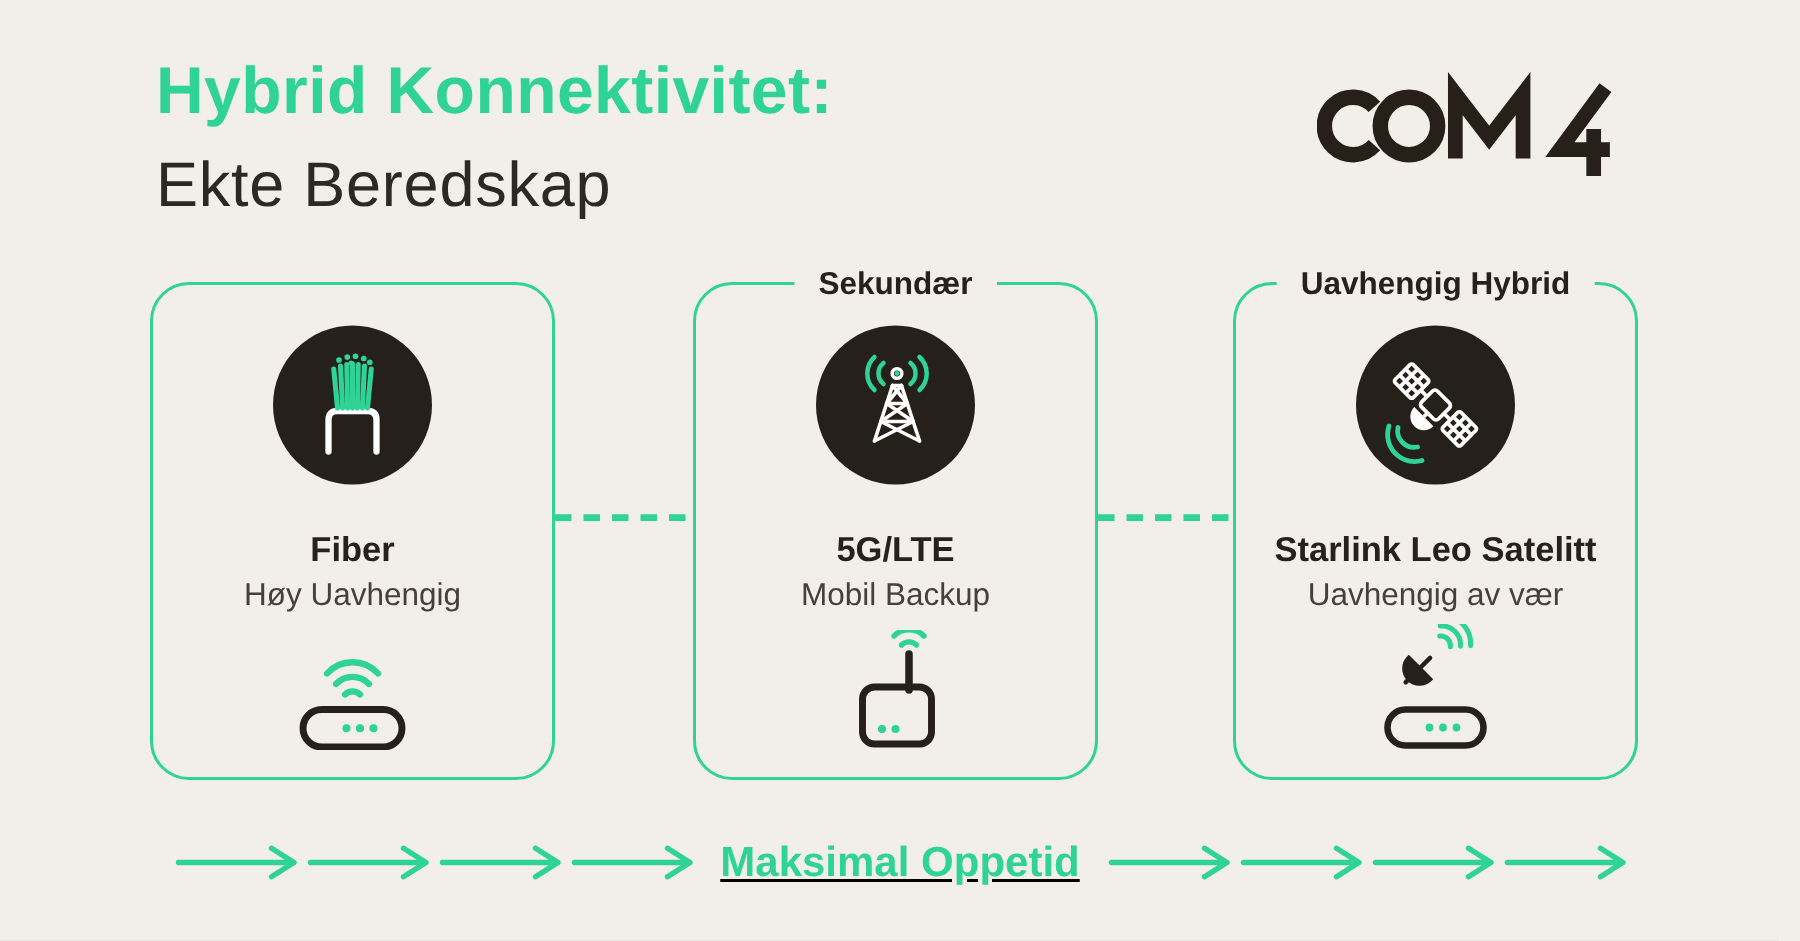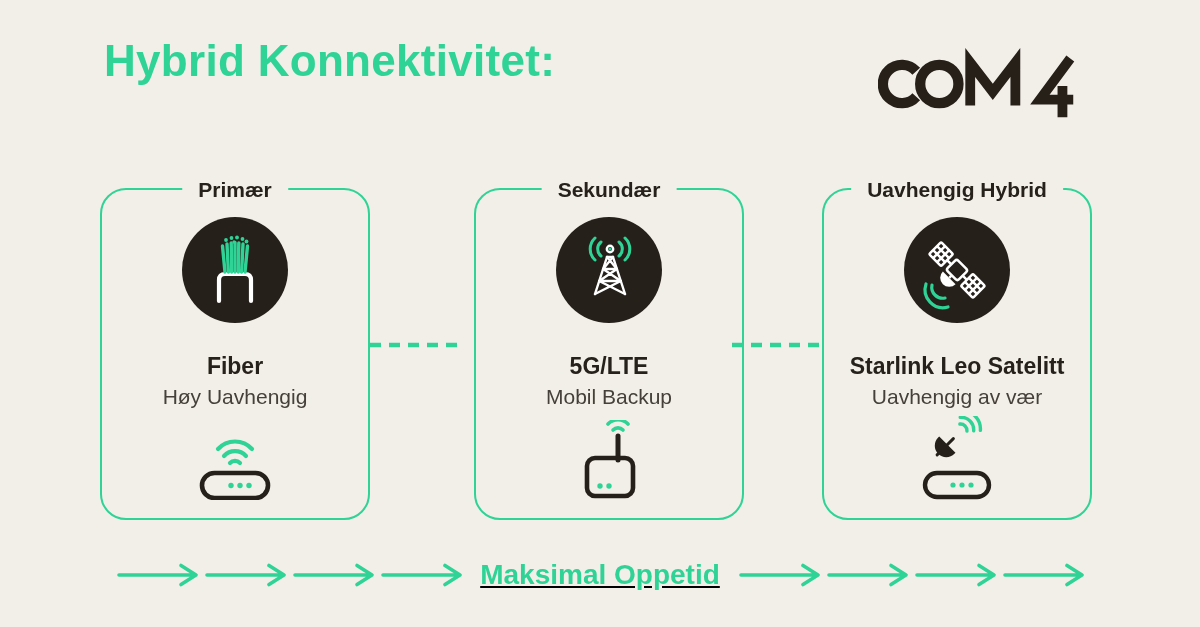--- a/index.html
+++ b/index.html
@@ -26,21 +26,21 @@
     font-size:42px;font-weight:400;color:#2c2822;letter-spacing:.5px;
   }
   .logo{position:absolute;left:878px;top:44px;width:208px;height:80px;}
   .logo svg{display:block;width:100%;height:100%;}
   .sr{position:absolute;width:1px;height:1px;overflow:hidden;clip:rect(0 0 0 0);white-space:nowrap;}
   
   .card{
     position:absolute;top:188px;width:270px;height:332px;
     border:2.5px solid var(--accent);border-radius:26px;text-align:center;
   }
-  .card-1{left:100px;} .card-2{left:474px;} .card-3{left:822px;}
+  .card-1{left:100px;} .card-2{left:462px;} .card-3{left:822px;}
   .card-label{
     position:absolute;top:-15px;left:50%;transform:translateX(-50%);
     background:var(--bg);padding:0 16px;line-height:29px;
     font-size:21px;font-weight:700;color:var(--text-dark);white-space:nowrap;
   }
   .circle{
     width:106px;height:106px;border-radius:50%;background:#25201a;
     margin:27px auto 0;display:flex;align-items:center;justify-content:center;
   }
   .card-title{margin-top:30px;font-size:23px;font-weight:700;color:var(--text-dark);}
@@ -57,35 +57,35 @@
   }
   .footer-label{font-size:28px;font-weight:700;color:var(--accent);white-space:nowrap;}
   .arrows{display:block;}
 </style>
 </head>
 <body>
 
 <div class="canvas">
 
   <div class="title-green">Hybrid Konnektivitet:</div>
+  <div class="title-dark">Ekte Beredskap</div>
 
   <div class="logo">
     <span class="sr">COM4</span>
     <svg viewBox="0 0 212 80">
       <g fill="none" stroke="#262019" stroke-width="10.5">
         <path d="M 39,27 A 19.5 19.5 0 1 0 39,53"></path>
         <circle cx="62.5" cy="40" r="19.5"></circle>
         <path d="M 94,62 L 94,18 L 117,48 L 140,18 L 140,62" stroke-width="10"></path>
         <path d="M 196,14 L 165,56 L 199,56 M 188,42 L 188,74" stroke-width="10"></path>
       </g>
     </svg>
   </div>
 
   <section class="card card-1">
-    <span class="card-label">Primær</span>
     <div class="circle">
       <svg width="106" height="106" viewBox="-53 -53 106 106">
         <g fill="none" stroke="#ffffff" stroke-width="4.2" stroke-linecap="round" stroke-linejoin="round">
           <path d="M -16,31 L -16,10 Q -16,4 -10,4 L 10,4 Q 16,4 16,10 L 16,31"></path>
         </g>
         <g stroke="#2fd396" stroke-width="3.4" stroke-linecap="round">
           <line x1="-10" y1="2" x2="-12.5" y2="-24"></line>
           <line x1="-6.6" y1="2" x2="-8" y2="-26"></line>
           <line x1="-3.3" y1="2" x2="-3.8" y2="-27"></line>
           <line x1="0" y1="2" x2="0" y2="-27.5"></line>

